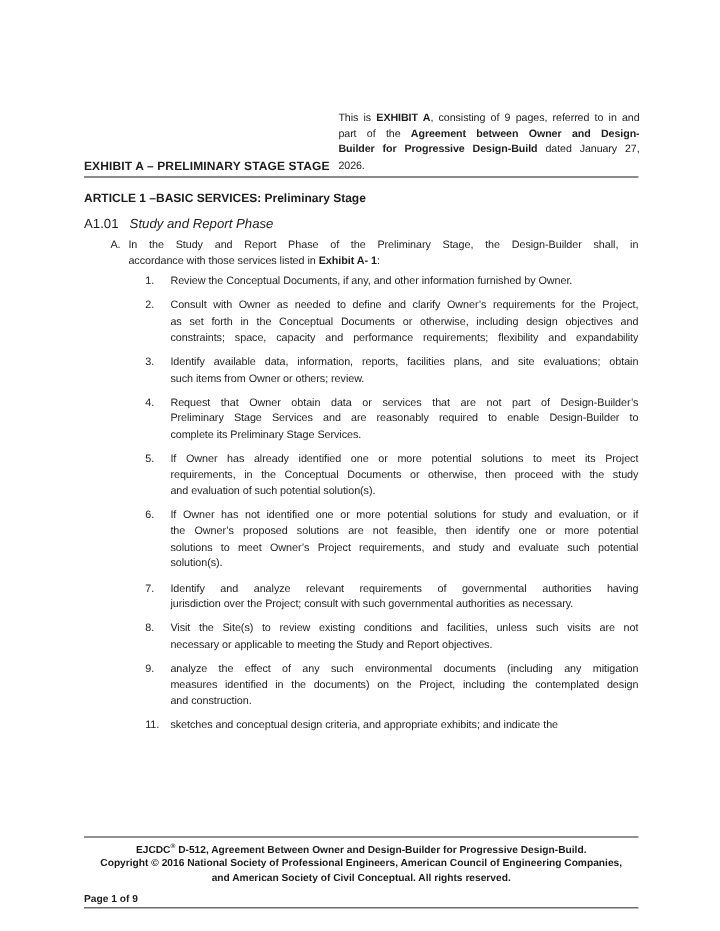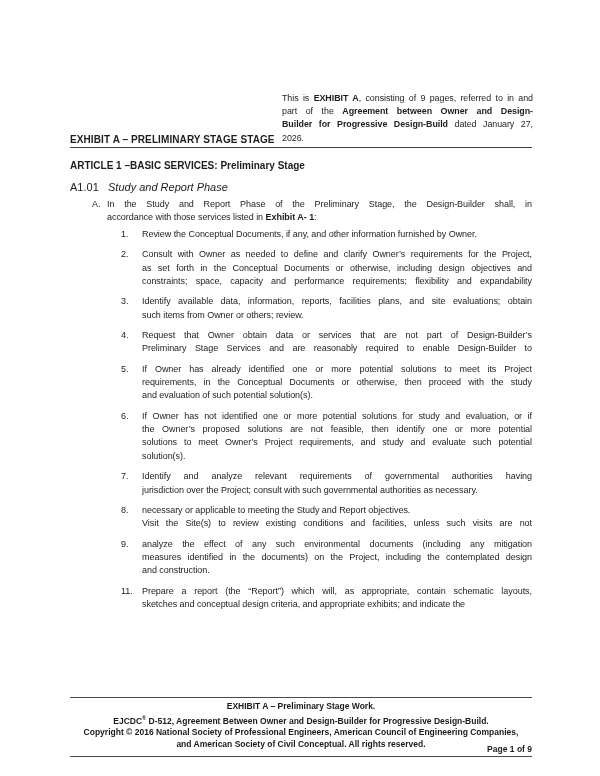--- a/index.html
+++ b/index.html
@@ -28,21 +28,21 @@
 
   #list{position:absolute;left:121px;top:228px;width:411px;font-size:9px;line-height:13.35px;letter-spacing:-0.05px;}
   .item{display:flex;margin-bottom:7px;}
   .item .num{width:21px;flex:none;}
   .item .txt{width:390px;}
 
   #ruleTop{left:70px;top:697px;width:462px;height:1px;background:#4a4a4a;}
   #footer{position:absolute;left:70px;top:701px;width:462px;font-size:8.5px;font-weight:bold;line-height:11.6px;text-align:center;color:#1a1a1a;}
   #footer .f-ln{white-space:nowrap;overflow:visible;}
   #footer sup{font-size:5.5px;vertical-align:super;}
-  #pageLabel{position:absolute;left:70px;top:744px;width:462px;text-align:right;font-weight:bold;font-size:8.5px;}
+  #pageLabel{position:absolute;left:70px;top:744px;width:462px;text-align:left;font-weight:bold;font-size:8.5px;}
   #ruleBottom{left:70px;top:756px;width:462px;height:1px;background:#4a4a4a;}
 </style>
 </head>
 <body>
 
 <div class="page">
 
   <div id="intro">
       <div class="ln jl"><span>This is </span><span class="b">EXHIBIT A</span><span>, consisting of 9 pages, referred to in and</span></div>
       <div class="ln jl"><span>part of the </span><span class="b">Agreement between Owner and Design-</span></div>
@@ -87,20 +87,21 @@
         <div class="txt">
           <div class="ln jl"><span>Identify available data, information, reports, facilities plans, and site evaluations; obtain</span></div>
           <div class="ln"><span>such items from Owner or others; review.</span></div>
         </div>
       </div>
       <div class="item">
         <span class="num">4.</span>
         <div class="txt">
           <div class="ln jl"><span>Request that Owner obtain data or services that are not part of Design-Builder’s</span></div>
           <div class="ln jl"><span>Preliminary Stage Services and are reasonably required to enable Design-Builder to</span></div>
+          <div class="ln"><span>complete its Preliminary Stage Services.</span></div>
         </div>
       </div>
       <div class="item">
         <span class="num">5.</span>
         <div class="txt">
           <div class="ln jl"><span>If Owner has already identified one or more potential solutions to meet its Project</span></div>
           <div class="ln jl"><span>requirements, in the Conceptual Documents or otherwise, then proceed with the study</span></div>
           <div class="ln"><span>and evaluation of such potential solution(s).</span></div>
         </div>
       </div>
@@ -116,44 +117,42 @@
       <div class="item">
         <span class="num">7.</span>
         <div class="txt">
           <div class="ln jl"><span>Identify and analyze relevant requirements of governmental authorities having</span></div>
           <div class="ln"><span>jurisdiction over the Project; consult with such governmental authorities as necessary.</span></div>
         </div>
       </div>
       <div class="item">
         <span class="num">8.</span>
         <div class="txt">
+          <div class="ln jl"><span>Visit the Site(s) to review existing conditions and facilities, unless such visits are not</span></div>
           <div class="ln"><span>necessary or applicable to meeting the Study and Report objectives.</span></div>
-          <div class="ln jl"><span>Visit the Site(s) to review existing conditions and facilities, unless such visits are not</span></div>
         </div>
       </div>
       <div class="item">
         <span class="num">9.</span>
         <div class="txt">
           <div class="ln jl"><span>analyze the effect of any such environmental documents (including any mitigation</span></div>
           <div class="ln jl"><span>measures identified in the documents) on the Project, including the contemplated design</span></div>
           <div class="ln"><span>and construction.</span></div>
         </div>
       </div>
       <div class="item">
         <span class="num">11.</span>
         <div class="txt">
-          <div class="ln jl"><span>Prepare a report (the “Report”) which will, as appropriate, contain schematic layouts,</span></div>
           <div class="ln"><span>sketches and conceptual design criteria, and appropriate exhibits; and indicate the</span></div>
         </div>
       </div>
     </div>
 
   <div id="ruleTop" class="rule"></div>
   <div id="footer">
-      <div class="f-ln">EXHIBIT A – Preliminary Stage Work.</div>
       <div class="f-ln">EJCDC<sup>®</sup> D-512, Agreement Between Owner and Design-Builder for Progressive Design-Build.</div>
       <div class="f-ln">Copyright © 2016 National Society of Professional Engineers, American Council of Engineering Companies,</div>
       <div class="f-ln">and American Society of Civil Conceptual. All rights reserved.</div>
     </div>
   <div id="pageLabel">Page 1 of 9</div>
   <div id="ruleBottom" class="rule"></div>
 
 </div>
 
 </body></html>

